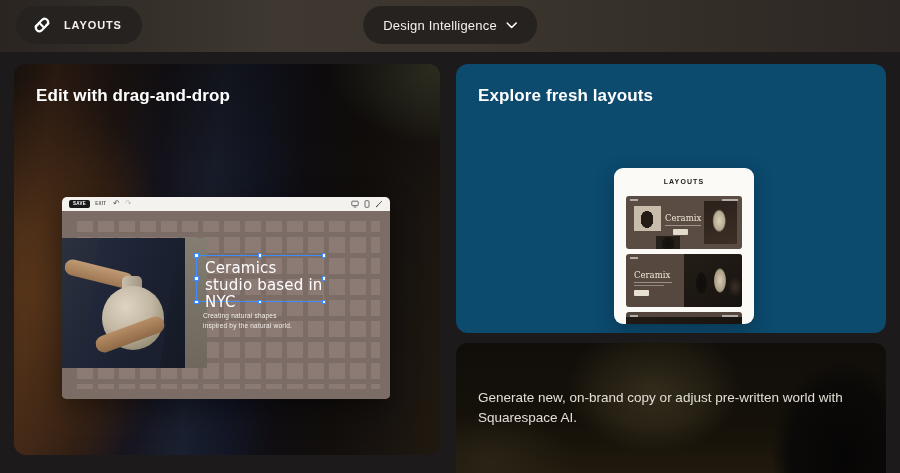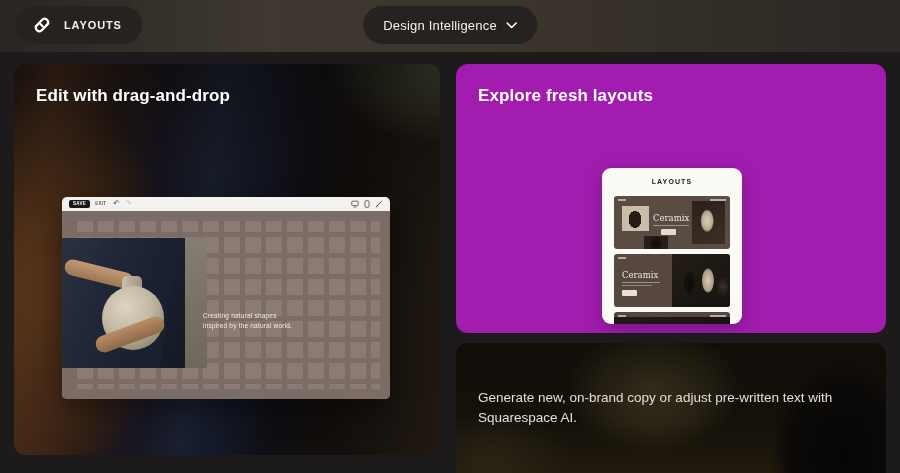--- a/index.html
+++ b/index.html
@@ -80,24 +80,24 @@
                      font-size:15px; line-height:1.12; font-weight:500; letter-spacing:.2px;
                      font-family:"DejaVu Sans","Liberation Sans",sans-serif; }
   .handle { position:absolute; width:4.5px; height:4.5px; background:#fff; border:1px solid #3d8bfd; }
   .h-tl{left:-3px;top:-3px;} .h-tc{left:calc(50% - 2.5px);top:-3px;} .h-tr{right:-3px;top:-3px;}
   .h-ml{left:-3px;top:calc(50% - 2.5px);} .h-mr{right:-3px;top:calc(50% - 2.5px);}
   .h-bl{left:-3px;bottom:-3px;} .h-bc{left:calc(50% - 2.5px);bottom:-3px;} .h-br{right:-3px;bottom:-3px;}
   .mk-caption { position:absolute; left:141px; top:100px; width:92px; color:#f3efe9;
                 font-size:6.5px; line-height:1.55; letter-spacing:.2px; z-index:3; }
 
   
-  .card-layouts { left:456px; top:64px; width:430px; height:269px; background:#a21caf; }
+  .card-layouts { left:456px; top:64px; width:430px; height:269px; background:#0c4a6e; }
   .card-layouts h2 { top:22px; }
   .card-layouts p { top:48px; width:392px; }
-  .panel { position:absolute; left:146px; top:104px; width:140px; height:156px; border-radius:9px;
+  .panel { position:absolute; left:158px; top:104px; width:140px; height:156px; border-radius:9px;
            background:#fbfaf7; overflow:hidden; box-shadow:0 6px 20px rgba(0,0,0,.25); }
   .panel-title { position:absolute; left:0; top:10px; width:100%; text-align:center; color:#21201e;
                  font-size:7px; font-weight:700; letter-spacing:1.1px; }
   .thumb { position:absolute; left:12px; width:116px; border-radius:3px; overflow:hidden; }
   .thumb-1 { top:28px; height:53px; background:#5a4c42; }
   .thumb-2 { top:86px; height:53px; background:#56483e; }
   .thumb-3 { top:144px; height:53px; background:#54463c; }
   .t-bar { position:absolute; left:4px; top:2.5px; right:4px; height:2px;
            background:linear-gradient(90deg, rgba(255,255,255,.55) 0 8px, transparent 8px calc(100% - 16px), rgba(255,255,255,.55) calc(100% - 16px) 100%); }
   .t-serif { position:absolute; color:#ece4d6; font-family:"DejaVu Serif","Liberation Serif",serif;
@@ -198,20 +198,31 @@
           <span class="wall"></span>
           <span class="sleeve"></span>
           <span class="arm-u"></span>
           <div class="mk-vase">
             <span class="neck"></span>
             <span class="body"></span>
           </div>
           <span class="arm-l"></span>
         </div>
 
+        <div class="mk-select">
+          <span class="handle h-tl"></span>
+          <span class="handle h-tc"></span>
+          <span class="handle h-tr"></span>
+          <span class="handle h-ml"></span>
+          <span class="handle h-mr"></span>
+          <span class="handle h-bl"></span>
+          <span class="handle h-bc"></span>
+          <span class="handle h-br"></span>
+          <div class="htxt">Ceramics studio based in NYC</div>
+        </div>
 
         <div class="mk-caption">Creating natural shapes inspired by the natural world.</div>
       </div>
     </div>
   </section>
 
   <section class="card card-layouts">
     <h2>Explore fresh layouts</h2>
     <p></p>
 
@@ -242,16 +253,16 @@
       <div class="thumb thumb-3">
         <span class="t-bar"></span>
         <span class="t3-photo"></span>
       </div>
     </div>
   </section>
 
   <section class="card card-copy">
     <div class="photo"></div>
     <div class="photo-shade"></div>
-    <p>Generate new, on-brand copy or adjust pre-written text with Squarespace AI.</p>
+    <p>Generate new, on-brand copy or adjust pre-written world with Squarespace AI.</p>
   </section>
 
 </div>
 
 </body></html>

